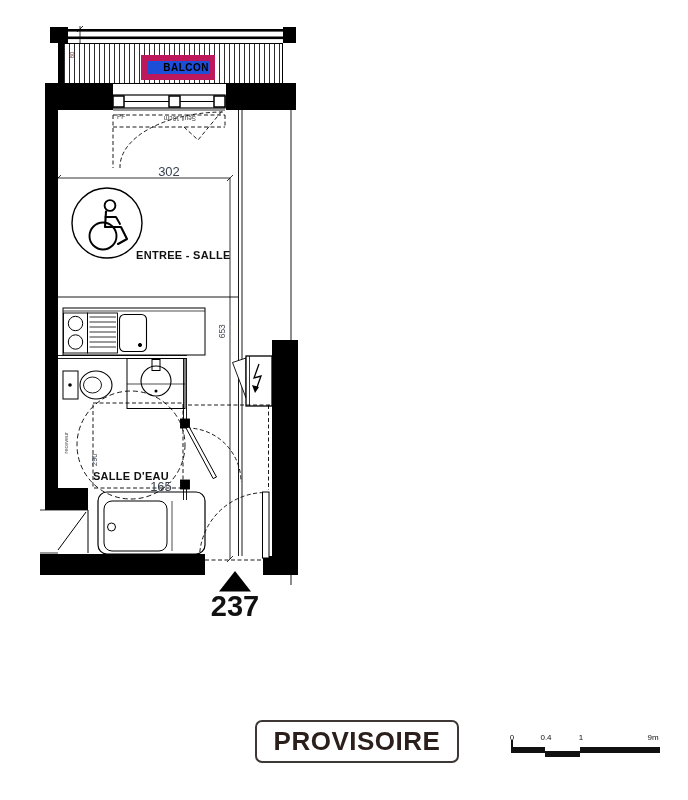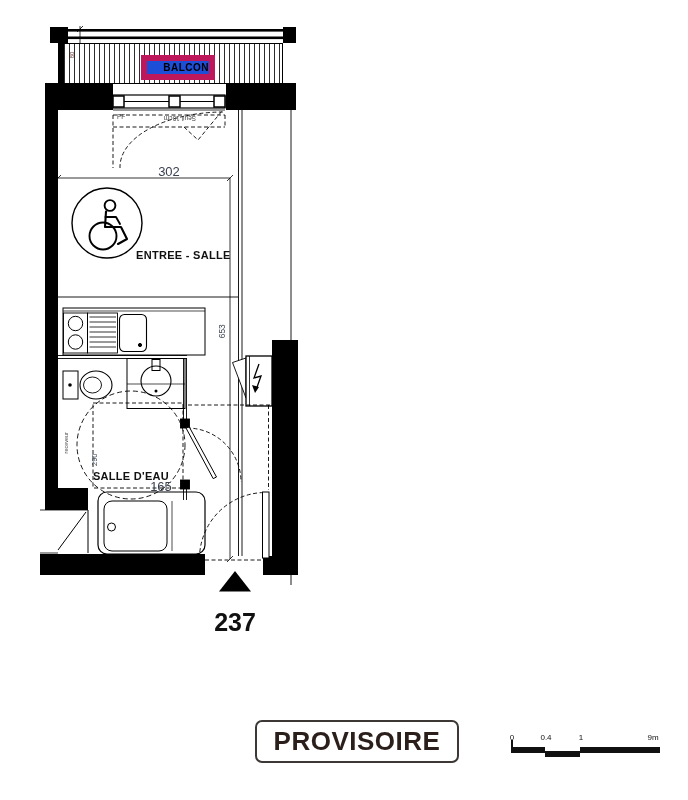--- a/index.html
+++ b/index.html
@@ -180,21 +180,21 @@
   <div class="lbl rotccw" style="left:62px;top:52px;width:20px;font-size:6px;color:#6e3a31;text-align:center;">80</div>
   <div class="lbl" style="left:117px;top:114px;font-size:6.5px;color:#444;">PF</div>
   <div class="lbl rot180 ctr" style="left:146px;top:114px;width:68px;font-size:6.5px;color:#444;">Seuil 10cm</div>
   <div class="lbl dim ctr" style="left:150px;top:165px;width:38px;font-size:13px;">302</div>
   <div class="lbl bold" style="left:136px;top:250px;font-size:11px;letter-spacing:.3px;">ENTREE - SALLE</div>
   <div class="lbl dim rotccw ctr" style="left:207px;top:327px;width:30px;font-size:8.5px;">653</div>
   <div class="lbl bold ctr" style="left:85px;top:437px;width:92px;font-size:11px;letter-spacing:.3px;margin-top:34px;">SALLE D'EAU</div>
   <div class="lbl dim rotccw ctr" style="left:81px;top:456px;width:28px;font-size:7.5px;">290</div>
   <div class="lbl dim ctr" style="left:117px;top:480px;width:28px;font-size:13px;margin-left:30px;">165</div>
   <div class="lbl rotccw ctr" style="left:46px;top:440px;width:42px;font-size:5.5px;color:#555;">receveur</div>
-  <div class="lbl bold ctr" style="left:199px;top:592px;width:72px;font-size:25px;margin-top:18px;">237</div>
+  <div class="lbl bold ctr" style="left:199px;top:592px;width:72px;font-size:29px;">237</div>
 
   <div id="stamp">PROVISOIRE</div>
 
   <div>
     <div class="sbar" style="left:511px;top:740px;width:1.5px;height:13px;"></div>
     <div class="sbar" style="left:512px;top:747px;width:33px;height:6px;"></div>
     <div class="sbar" style="left:545px;top:751px;width:35px;height:6px;"></div>
     <div class="sbar" style="left:580px;top:747px;width:80px;height:6px;"></div>
     <div class="slab" style="left:505px;top:733px;width:14px;">0</div>
     <div class="slab" style="left:536px;top:733px;width:20px;">0.4</div>

